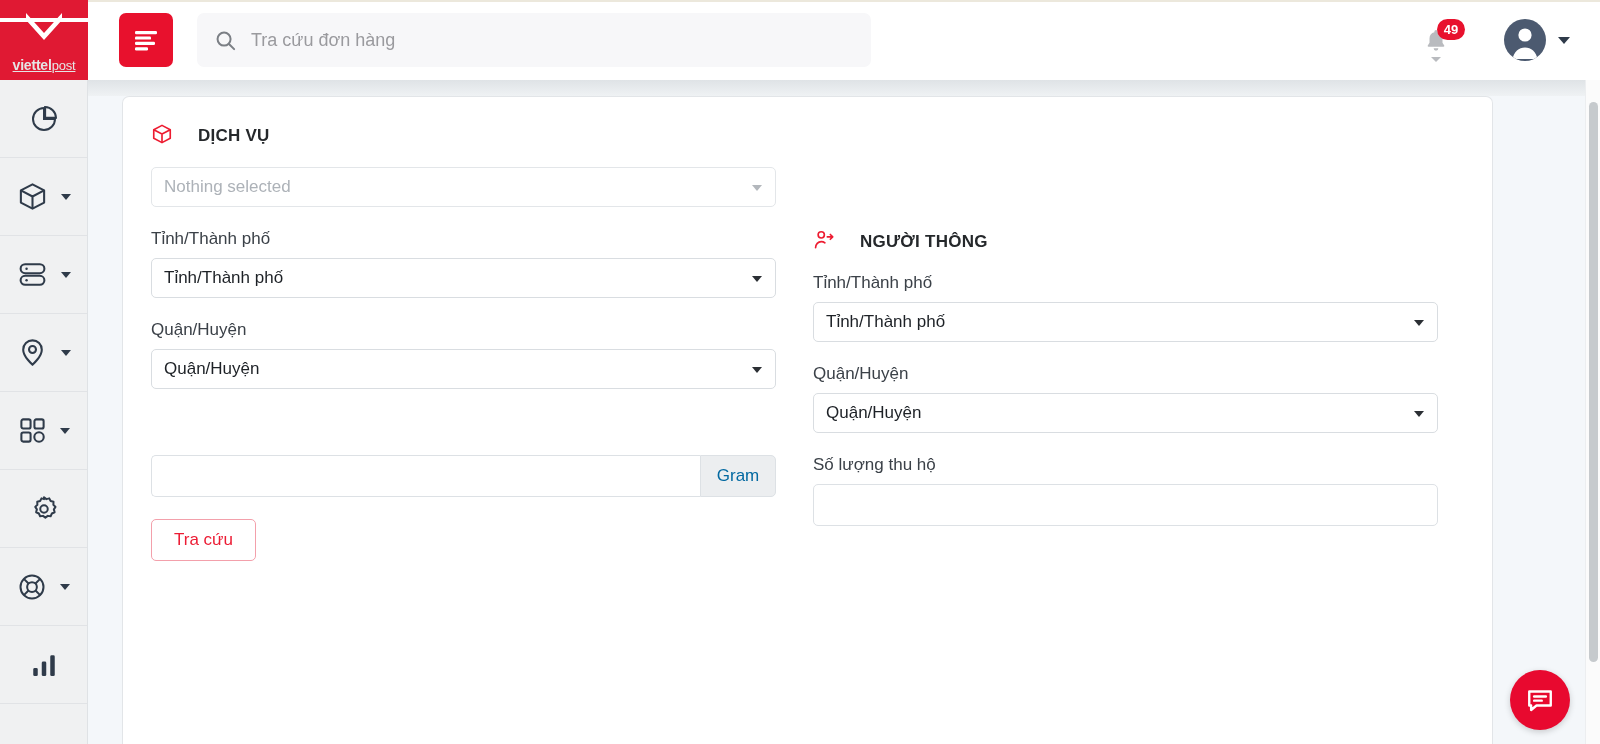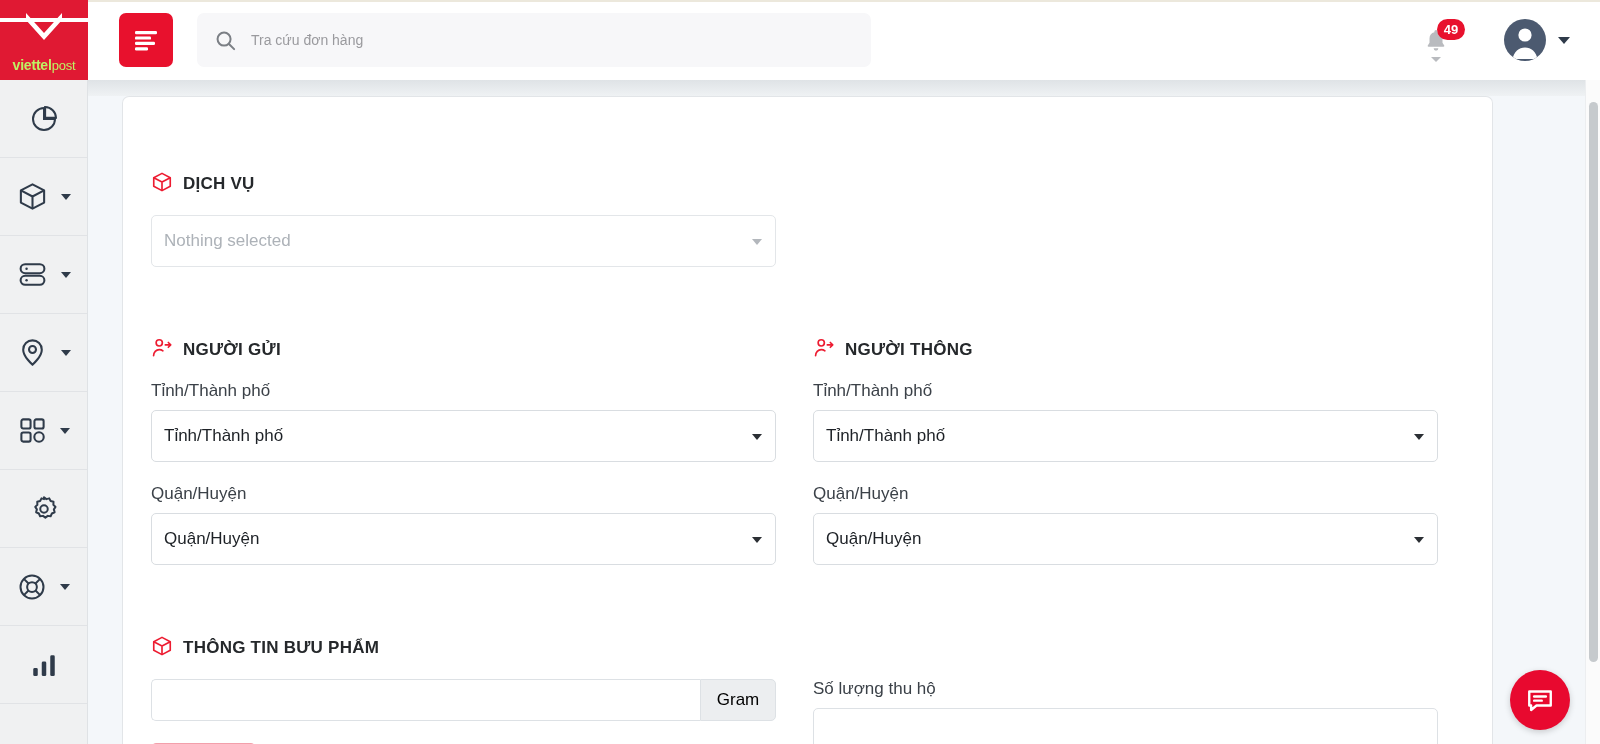--- a/index.html
+++ b/index.html
@@ -29,22 +29,23 @@
     position: absolute; left: 0; top: 0;
     width: 88px; height: 80px;
     background: #e01933;
     display: flex; flex-direction: column;
     align-items: center; justify-content: center;
     overflow: hidden;
   }
   .logo-mark { width: 88px; height: 34px; display: block; }
   .logo-text {
     font-size: 14px; letter-spacing: -0.2px;
-    color: #bef264; font-weight: 700;
+    color: #e5e5e5; font-weight: 700;
     margin-top: 16px;
+    text-decoration: underline;
   }
   .logo-text .lt-post { font-weight: 400; font-size: 13px; }
 
   
   .header {
     position: absolute; left: 88px; top: 0; right: 0;
     height: 80px; background: #ffffff;
     display: flex; align-items: center;
     z-index: 30;
   }
@@ -60,21 +61,21 @@
     margin-left: 24px;
     width: 674px; height: 54px;
     background: #f7f7f9; border-radius: 7px;
     display: flex; align-items: center;
     cursor: text; flex: none;
   }
   .search-icon { margin-left: 17px; display: flex; flex: none; }
   .search-input {
     flex: 1; border: none; outline: none; background: transparent;
     font-family: "Liberation Sans", sans-serif;
-    font-size: 14px; color: #c2410c;
+    font-size: 18px; color: #c2410c;
     margin-left: 14px; margin-right: 14px;
   }
   .search-input::placeholder { color: #9a9a9e; }
 
   .header-right {
     margin-left: auto; display: flex; align-items: center;
     margin-right: 30px;
   }
   .bell-wrap {
     position: relative; width: 40px; height: 44px;
@@ -161,37 +162,36 @@
     height: 694px;
     background: #ffffff;
     border: 1px solid #e2e5e8;
     border-radius: 7px;
     border-bottom: none;
   }
   .card-inner { padding: 26px 28px 0 28px; }
 
   
   .sec-head {
-    display: flex; align-items: center; gap: 10px;
+    display: flex; align-items: center; gap: 25px;
     margin-bottom: 18px;
-    margin-top: 48px;
   }
   .sec-head .sec-title {
     font-size: 17px; font-weight: 700; color: #25282b;
     letter-spacing: .25px;
   }
 
   
   .fld-label {
     font-size: 17px; color: #3b4148;
     margin-bottom: 9px;
   }
   .sel {
     position: relative;
-    height: 52px;
+    height: 40px;
     border: 1px solid #d9dde1;
     border-radius: 5px;
     background: #fff;
     display: flex; align-items: center;
     padding: 0 34px 0 12px;
     font-size: 17px; color: #1d2126;
     cursor: pointer;
     white-space: nowrap; overflow: hidden;
   }
   .sel.placeholder { color: #adb2b8; }
@@ -213,21 +213,21 @@
     font-size: 17px; color: #1d2126;
     padding: 0 12px;
   }
   .ig { display: flex; }
   .ig .txt { border-radius: 5px 0 0 5px; border-right: none; }
   .ig-addon {
     height: 42px; min-width: 76px; padding: 0 16px;
     background: #eceef0;
     border: 1px solid #dde1e5; border-radius: 0 5px 5px 0;
     display: flex; align-items: center; justify-content: center;
-    font-size: 17px; color: #000000;
+    font-size: 17px; color: #0369a1;
   }
 
   .btn-outline {
     margin-top: 22px;
     height: 42px; padding: 0 22px;
     background: #fff;
     border: 1px solid #f3a0ab;
     border-radius: 5px;
     color: #ec1c34; font-size: 17px;
     font-family: "Liberation Sans", sans-serif;
@@ -432,30 +432,20 @@
         <div class="sel soft placeholder" style="width:625px;">
           <span>Nothing selected</span>
           <span class="sel-caret"></span>
         </div>
 
         <div class="row-gap"></div>
 
         <div class="cols">
 
           <div class="col">
-            <div class="sec-head">
-              <span>
-                <svg width="22" height="22" viewBox="0 0 24 24" fill="none" stroke="#ed1c31" stroke-width="1.8" stroke-linecap="round" stroke-linejoin="round">
-                  <circle cx="9" cy="6.4" r="3.4"></circle>
-                  <path d="M2.8 20.5c0-3.9 2.8-6.8 6.2-6.8 1.5 0 2.9.5 4 1.4"></path>
-                  <path d="M15.6 8.6h5.6M18.9 6l2.6 2.6-2.6 2.6"></path>
-                </svg>
-              </span>
-              <span class="sec-title">NGƯỜI GỬI</span>
-            </div>
 
             <div class="fld-label">Tỉnh/Thành phố</div>
             <div class="sel">
               <span>Tỉnh/Thành phố</span>
               <span class="sel-caret"></span>
             </div>
 
             <div class="row-gap"></div>
 
             <div class="fld-label">Quận/Huyện</div>
@@ -488,29 +478,20 @@
             <div class="fld-label">Quận/Huyện</div>
             <div class="sel">
               <span>Quận/Huyện</span>
               <span class="sel-caret"></span>
             </div>
           </div>
         </div>
 
         <div class="row-gap"></div>
 
-        <div class="sec-head">
-          <span>
-            <svg width="22" height="22" viewBox="0 0 24 24" fill="none" stroke="#ed1c31" stroke-width="1.8" stroke-linejoin="round">
-              <path d="M12 2.6 21 7.3v9.4L12 21.4 3 16.7V7.3z"></path>
-              <path d="M3 7.3 12 12l9-4.7M12 12v9.4"></path>
-            </svg>
-          </span>
-          <span class="sec-title">THÔNG TIN BƯU PHẨM</span>
-        </div>
 
         <div class="cols">
           <div class="col">
             <div class="ig">
               <input class="txt" type="text" value="" style="">
               <div class="ig-addon">Gram</div>
             </div>
 
             <button class="btn-outline">Tra cứu</button>
           </div>

